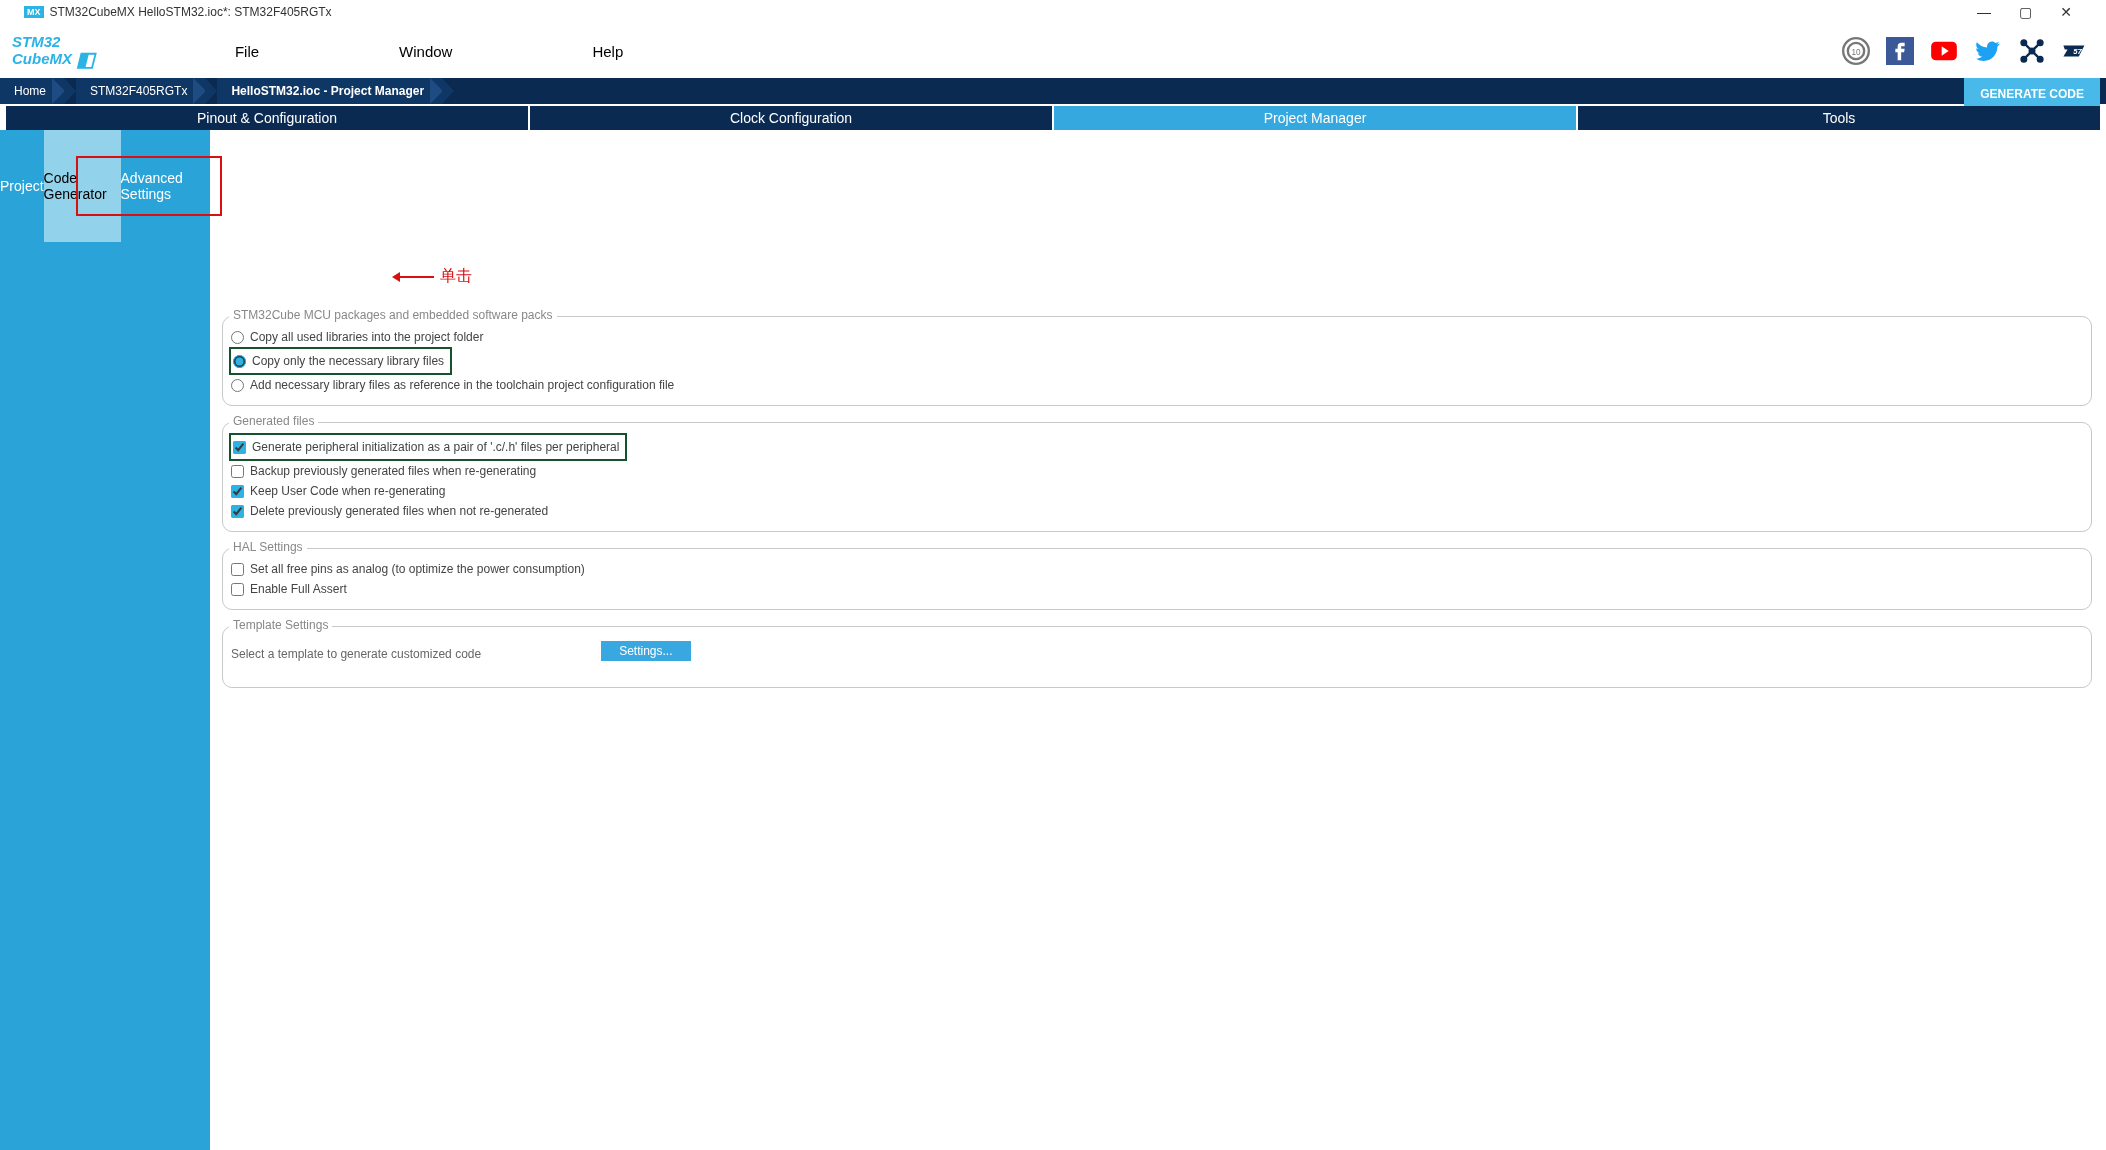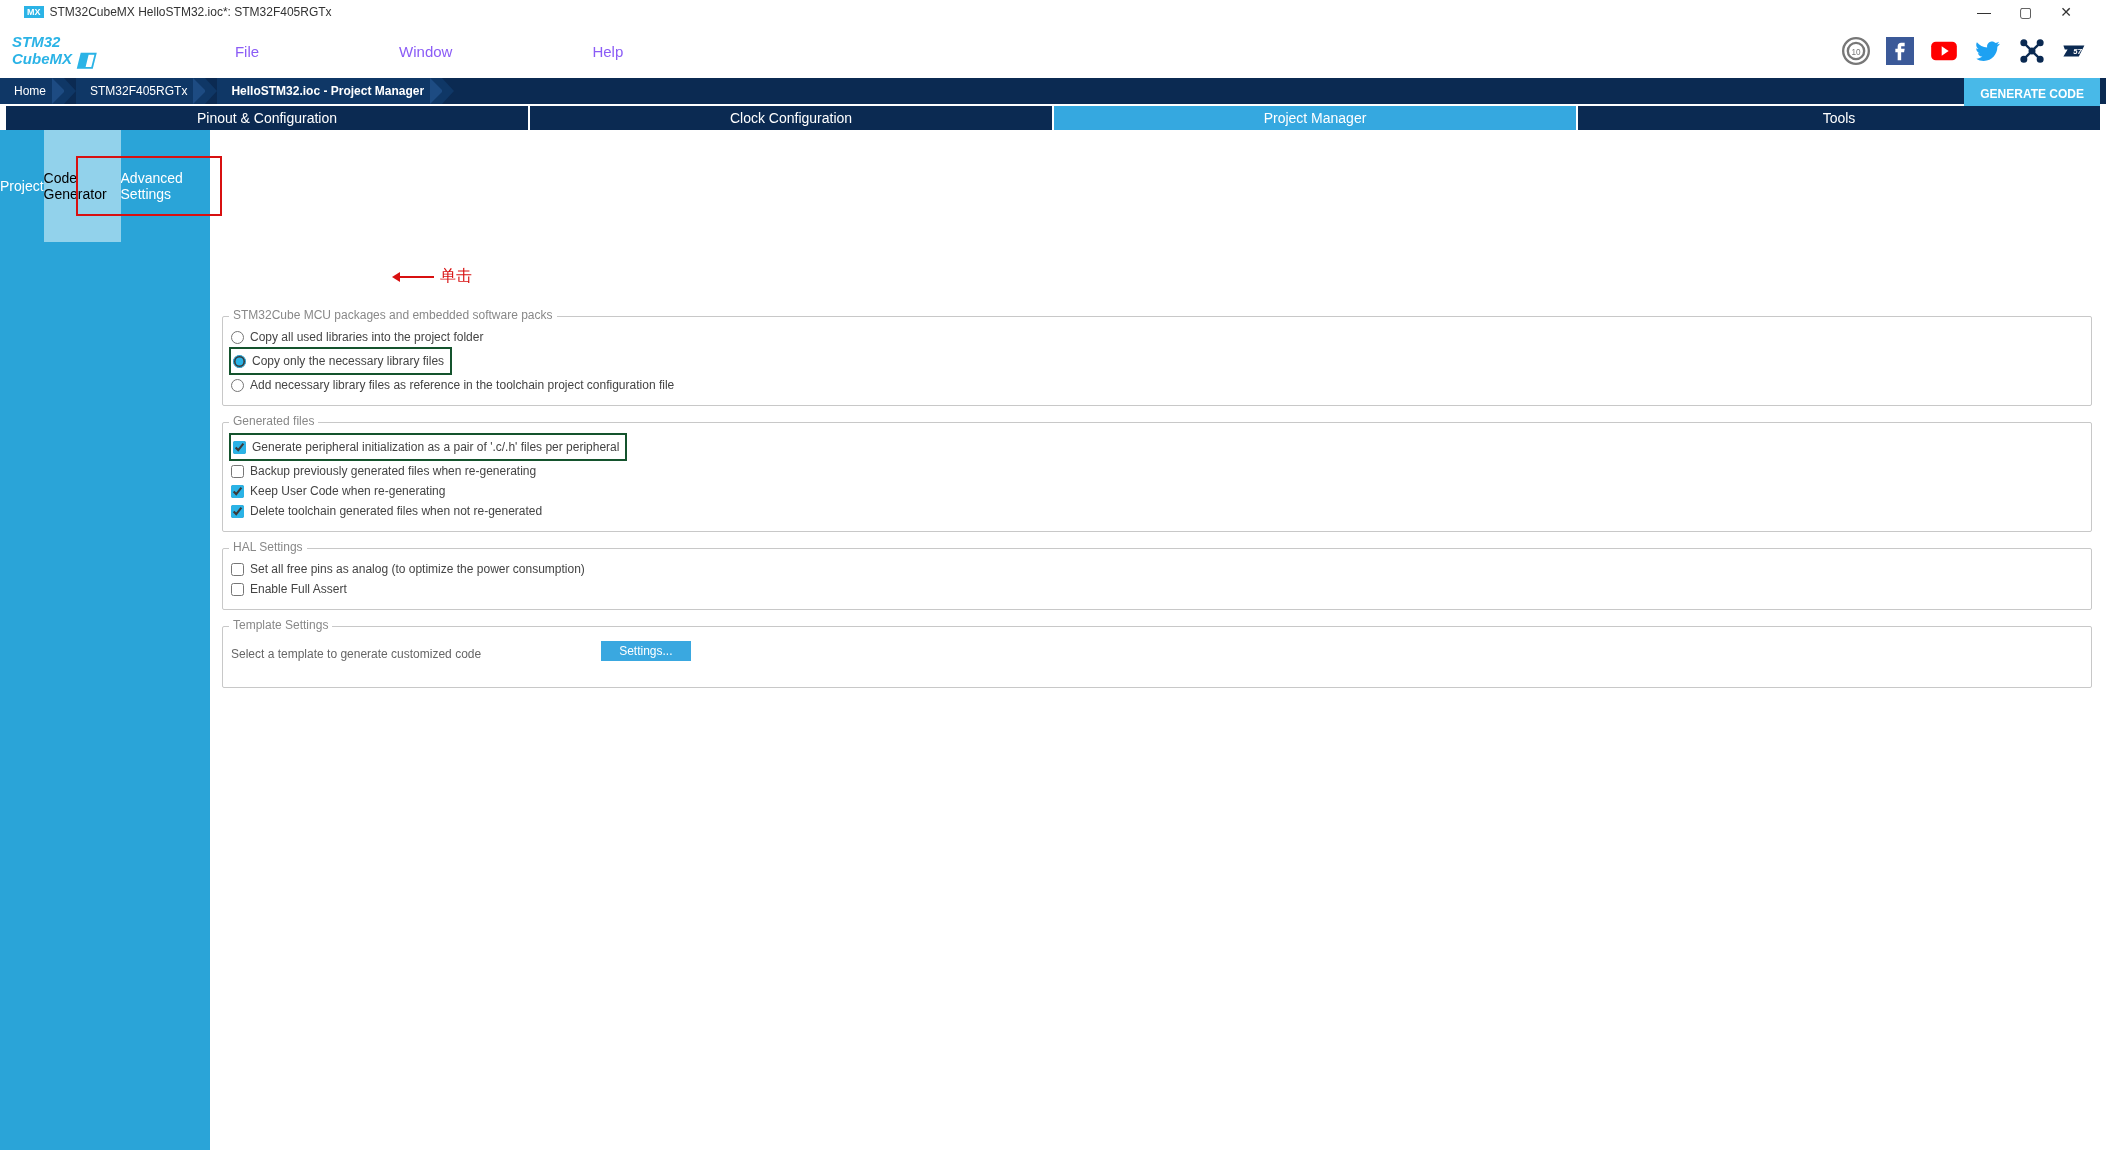--- a/index.html
+++ b/index.html
@@ -12,21 +12,21 @@
 .titlebar .wincontrols { margin-left:auto; display:flex; gap:28px; padding-right:10px; }
 .titlebar .wincontrols span { font-size:14px; line-height:14px; color:#333; cursor:default; }
 
 
 .topmenu { display:flex; align-items:center; height:54px; background:#fff; padding:0 16px 0 8px; }
 .logo { display:flex; flex-direction:column; color:#2bb3e6; font-weight:bold; font-style:italic; line-height:1; margin-left:4px; margin-right:140px; }
 .logo .l1 { font-size:15px; }
 .logo .l2 { font-size:15px; display:flex; align-items:center; gap:4px; }
 .logo .cube { color:#2bb3e6; font-size:20px; }
 .menus { display:flex; gap:140px; }
-.menus .m { color:#8b5cf6; font-size:15px; cursor:default; }
+.menus .m { color:#000000; font-size:15px; cursor:default; }
 .social { margin-left:auto; display:flex; align-items:center; gap:16px; }
 .social svg, .social .icon { width:28px; height:28px; }
 
 
 .breadcrumb-row { display:flex; align-items:stretch; background:#0b2a52; height:26px; }
 .crumb { position:relative; display:flex; align-items:center; padding:0 18px 0 26px; color:#fff; font-size:12px; background:#0f3766; }
 .crumb:first-child { padding-left:14px; }
 .crumb.active { font-weight:bold; }
 .crumb-sep { width:0; height:0; border-top:13px solid transparent; border-bottom:13px solid transparent; border-left:12px solid #0f3766; margin-left:-1px; position:relative; z-index:1; }
 .crumb-sep.outer { border-left-color:#1d4b82; margin-left:-12px; z-index:0; border-left-width:13px; border-top-width:13px; border-bottom-width:13px; }
@@ -47,21 +47,21 @@
 .redbox-sidebar { position:absolute; border:2px solid #d81010; width:146px; height:60px; left:32px; top:26px; pointer-events:none; }
 
 .content { flex:1; overflow:auto; padding:18px 10px 0 4px; position:relative; }
 
 
 .annotation { position:absolute; left:190px; top:136px; display:flex; align-items:center; color:#d81010; font-size:16px; gap:6px; pointer-events:none; }
 .annotation .arrow-line { width:34px; height:2px; background:#d81010; position:relative; }
 .annotation .arrow-line::before { content:''; position:absolute; left:-8px; top:-4px; border-top:5px solid transparent; border-bottom:5px solid transparent; border-right:8px solid #d81010; }
 
 
-.group { border:1px solid #c8c8c8; border-radius:2px; margin:0 4px 16px 8px; padding:10px 12px 10px 8px; position:relative; }
+.group { border:1px solid #c8c8c8; border-radius:10px; margin:0 4px 16px 8px; padding:10px 12px 10px 8px; position:relative; }
 .group-title { position:absolute; top:-9px; left:6px; background:#fff; color:#888; font-size:12px; padding:0 4px; }
 .opt-row { display:flex; align-items:center; gap:6px; font-size:12px; color:#444; padding:3px 0; }
 .opt-row input[type=radio], .opt-row input[type=checkbox] { width:13px; height:13px; accent-color:#2bb3e6; }
 .redbox-opt { border:2px solid #14532d; display:inline-flex; padding:2px 6px 2px 2px; margin-left:-2px; }
 
 .template-row { display:flex; align-items:flex-end; gap:120px; font-size:12px; color:#666; padding:4px 0 2px 0; }
 .btn-settings { background:#3aa8e0; color:#fff; font-size:12px; padding:3px 18px; border:none; cursor:pointer; }
 
 .first-group-spacer { height:168px; }
 
@@ -201,21 +201,21 @@
       <label class="opt-row">
         <input type="checkbox" style="">
         <span>Backup previously generated files when re-generating</span>
       </label>
       <label class="opt-row">
         <input type="checkbox" checked="" style="">
         <span>Keep User Code when re-generating</span>
       </label>
       <label class="opt-row">
         <input type="checkbox" checked="" style="">
-        <span>Delete toolchain generated files when not re-generated</span>
+        <span>Delete previously generated files when not re-generated</span>
       </label>
     </div>
 
     <div class="group">
       <span class="group-title">HAL Settings</span>
       <label class="opt-row">
         <input type="checkbox" style="">
         <span>Set all free pins as analog (to optimize the power consumption)</span>
       </label>
       <label class="opt-row">

